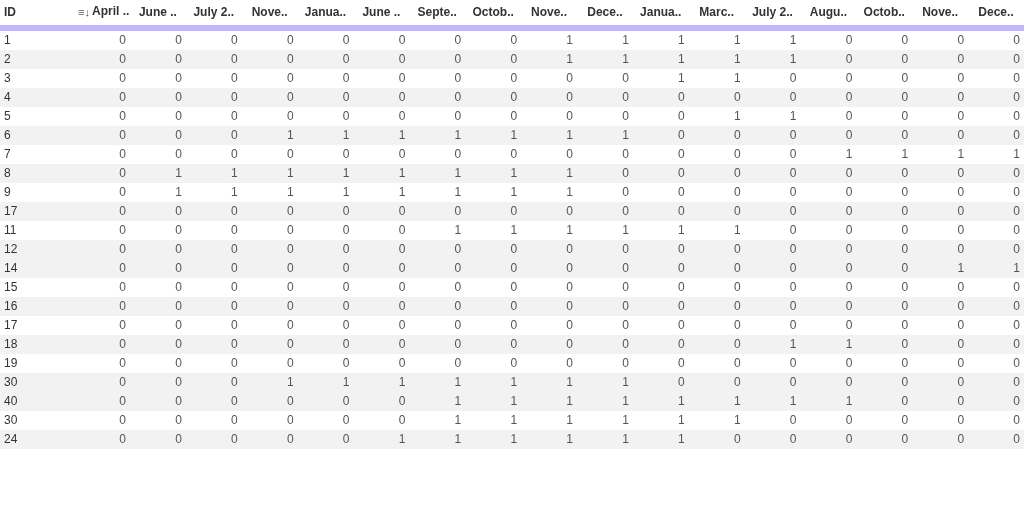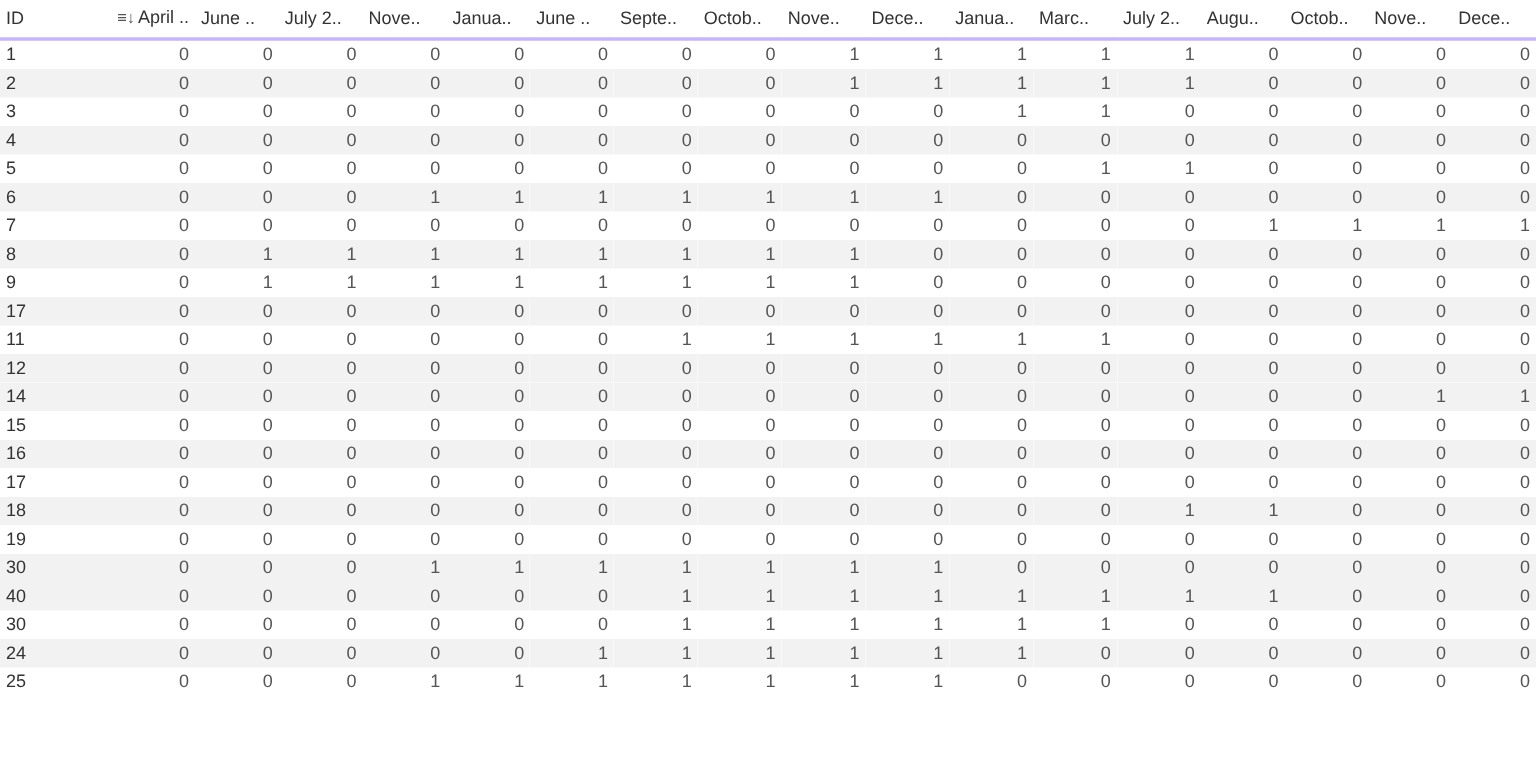--- a/index.html
+++ b/index.html
@@ -22,31 +22,31 @@
     }
     .table th, .table td {
       height: 19px;
       line-height: 19px;
       white-space: nowrap;
       overflow: hidden;
       text-overflow: clip;
     }
     .table thead th {
       color: #333;
-      font-weight: 400;
+      font-weight: 700;
       text-align: left;
       padding: 0 4px 2px 4px;
-      border-bottom: 2px solid #c4b5fd;
+      border-bottom: 6px solid #c4b5fd;
       height: 22px;
       line-height: 22px;
       position: relative;
       vertical-align: bottom;
     }
     .table thead th.num-col {
-      text-align: left;
+      text-align: center;
     }
     .table thead th .sort-icon {
       font-size: 11px;
       margin-right: 2px;
       vertical-align: middle;
       color: #555;
     }
     .table tbody td {
       padding: 0 4px;
     }
@@ -551,34 +551,14 @@
         <td class="num-cell">1</td>
         <td class="num-cell">1</td>
         <td class="num-cell">1</td>
         <td class="num-cell">0</td>
         <td class="num-cell">0</td>
         <td class="num-cell">0</td>
         <td class="num-cell">0</td>
         <td class="num-cell">0</td>
         <td class="num-cell">0</td>
       </tr>
-      <tr class="odd">
-        <td class="id-cell">25</td>
-        <td class="num-cell">0</td>
-        <td class="num-cell">0</td>
-        <td class="num-cell">0</td>
-        <td class="num-cell">1</td>
-        <td class="num-cell">1</td>
-        <td class="num-cell">1</td>
-        <td class="num-cell">1</td>
-        <td class="num-cell">1</td>
-        <td class="num-cell">1</td>
-        <td class="num-cell">1</td>
-        <td class="num-cell">0</td>
-        <td class="num-cell">0</td>
-        <td class="num-cell">0</td>
-        <td class="num-cell">0</td>
-        <td class="num-cell">0</td>
-        <td class="num-cell">0</td>
-        <td class="num-cell">0</td>
-      </tr>
     </tbody>
 </table>
 
 </body></html>

